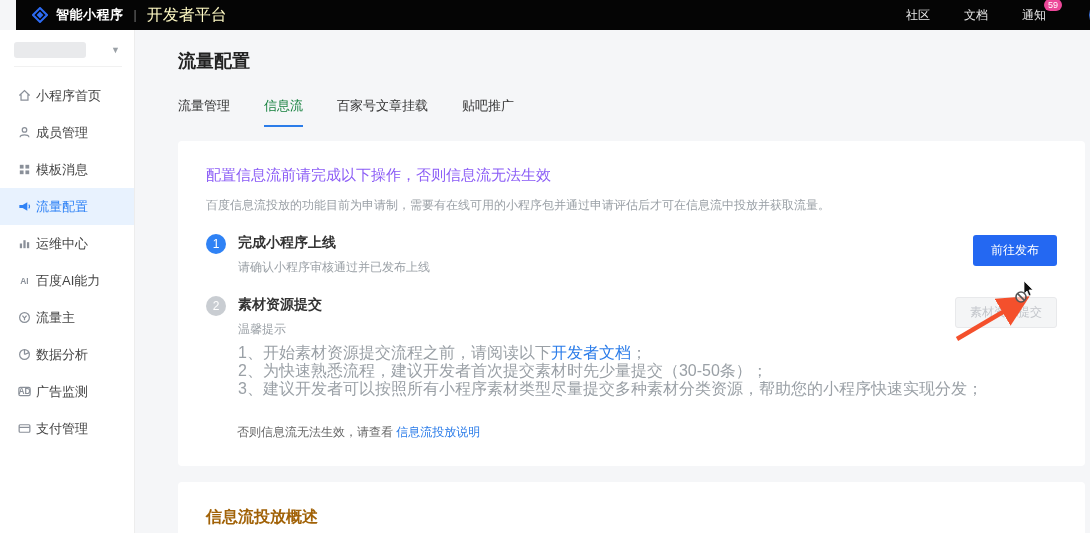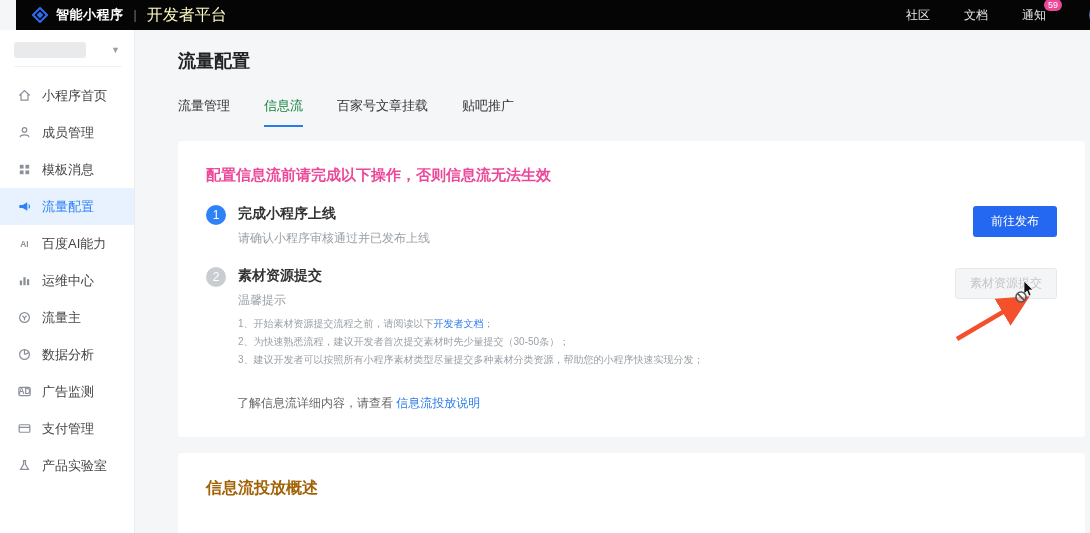--- a/index.html
+++ b/index.html
@@ -20,50 +20,50 @@
   .avatar { position:absolute; right:-9px; top:2px; width:26px; height:26px; border-radius:50%;
     background:radial-gradient(circle at 35% 35%, #cfe3ff, #6ea8f7 70%); border:1px solid #3a6fd8; }
 
   
   .sidebar { position:absolute; left:0; top:30px; bottom:0; width:135px; background:#fff;
     border-right:1px solid #ededed; z-index:10; }
   .app-selector { margin:11px 12px 10px 14px; height:26px; display:flex; align-items:center;
     justify-content:space-between; cursor:pointer; border-bottom:1px solid #f1f1f1; padding-bottom:8px; }
   .app-blur { width:72px; height:16px; border-radius:3px; background:#e9eaec; }
   .chev { color:#9aa0a6; font-size:9px; margin-right:2px; }
-  .menu-item { height:37px; display:flex; align-items:center; padding-left:17px; gap:10px;
+  .menu-item { height:37px; display:flex; align-items:center; padding-left:17px; gap:4px;
     font-size:13px; color:#444; cursor:pointer; }
   .menu-item svg { width:15px; height:15px; flex:0 0 auto; }
   .menu-item .st { stroke:#8a9099; stroke-width:1.3; fill:none; }
   .menu-item .fl { fill:#8a9099; }
   .menu-item .tx { fill:#8a9099; font-size:9px; font-weight:bold; }
   .menu-item.active { background:#e8f2fe; color:#2f82f5; }
   .menu-item.active .st { stroke:#2f82f5; }
   .menu-item.active .fl { fill:#2f82f5; }
 
   
   .main { position:absolute; left:135px; top:30px; right:0; bottom:0; background:#f5f6f8; overflow:hidden; }
   .page-title { margin:19px 0 0 43px; font-size:18px; font-weight:bold; color:#222; }
   .tabs { display:flex; gap:34px; margin:24px 0 0 43px; font-size:13px; color:#333; }
   .tab { padding-bottom:10px; cursor:pointer; }
   .tab.active { color:#15803d; border-bottom:2px solid #2b7ce9; font-weight:normal; }
 
   .card { background:#fff; border-radius:4px; margin:16px 5px 0 43px; padding:25px 28px; position:relative; }
   .card1 { margin-top:14px; min-height:268px; }
-  .card-heading { font-size:15px; font-weight:bold; color:#ec4899; }
+  .card-heading { font-size:15px; font-weight:normal; color:#8b5cf6; }
   .card-sub { margin-top:12px; font-size:12px; color:#9aa0a6; }
 
   .step { display:flex; gap:12px; position:relative; margin-top:20px; }
   .step-circle { width:20px; height:20px; border-radius:50%; color:#fff; font-size:12px;
     text-align:center; line-height:20px; flex:0 0 auto; }
   .step-circle.blue { background:#2f82f5; }
   .step-circle.gray { background:#c9cdd2; }
   .step-title { font-size:14px; font-weight:bold; color:#333; }
   .step-desc { margin-top:7px; font-size:12px; color:#9aa0a6; }
-  .tips { margin-top:6px; font-size:10px; color:#9aa0a6; line-height:18px; }
+  .tips { margin-top:6px; font-size:16px; color:#9aa0a6; line-height:18px; }
   a.link { color:#2b7ce9; text-decoration:none; cursor:pointer; }
 
   .btn { position:absolute; right:0; top:1px; font-size:12px; border-radius:3px; cursor:pointer;
     text-align:center;font-family:Liberation Serif, serif; }
   .btn-primary { background:#2468f2; color:#fff; padding:7px 18px; border:none; }
   .btn-disabled { background:#f4f5f6; color:#c3c6cb; padding:6px 14px; border:1px solid #e8e9eb;
     cursor:not-allowed; }
 
   .card-footer { margin-top:26px; margin-left:31px; font-size:12px; color:#666; }
 
@@ -123,34 +123,34 @@
   </div>
   <div class="menu-item active">
     <svg viewBox="0 0 16 16">
         <path class="fl" d="M2.5 6.5 H6 L11 3.5 V12.5 L6 9.5 H2.5 Z"></path>
         <path class="st" d="M12.5 6 C13.6 7 13.6 9 12.5 10"></path>
       </svg>
     <span>流量配置</span>
   </div>
   <div class="menu-item">
     <svg viewBox="0 0 16 16">
-        <text class="tx" x="8" y="11.5" text-anchor="middle">AI</text>
-      </svg>
-    <span>百度AI能力</span>
-  </div>
-  <div class="menu-item">
-    <svg viewBox="0 0 16 16">
         <rect class="fl" x="3" y="8" width="2.4" height="5"></rect>
         <rect class="fl" x="6.8" y="4.5" width="2.4" height="8.5"></rect>
         <rect class="fl" x="10.6" y="6.6" width="2.4" height="6.4"></rect>
       </svg>
     <span>运维中心</span>
   </div>
   <div class="menu-item">
     <svg viewBox="0 0 16 16">
+        <text class="tx" x="8" y="11.5" text-anchor="middle">AI</text>
+      </svg>
+    <span>百度AI能力</span>
+  </div>
+  <div class="menu-item">
+    <svg viewBox="0 0 16 16">
         <circle class="st" cx="8" cy="8" r="5.2"></circle>
         <path class="st" d="M5.8 6 L8 8.6 L10.2 6 M8 8.6 V11"></path>
       </svg>
     <span>流量主</span>
   </div>
   <div class="menu-item">
     <svg viewBox="0 0 16 16">
         <circle class="st" cx="8" cy="8" r="5.2"></circle>
         <path class="st" d="M8 8 V2.8 M8 8 L12.8 6"></path>
       </svg>
@@ -162,41 +162,36 @@
         <text class="tx" x="8" y="10.6" text-anchor="middle" font-size="6.5">AD</text>
       </svg>
     <span>广告监测</span>
   </div>
   <div class="menu-item">
     <svg viewBox="0 0 16 16">
         <rect class="st" x="2.3" y="4" width="11.4" height="8" rx="1"></rect>
         <path class="st" d="M2.3 6.8 H13.7"></path>
       </svg>
     <span>支付管理</span>
-  </div>
-  <div class="menu-item">
-    <svg viewBox="0 0 16 16">
-        <path class="st" d="M6.3 2.8 H9.7 M7 2.8 V6.8 L3.8 12.2 H12.2 L9 6.8 V2.8"></path>
-      </svg>
-    <span>产品实验室</span>
   </div>
 </div>
 
 <div class="main">
   <div class="page-title">流量配置</div>
 
   <div class="tabs">
     <span class="tab">流量管理</span>
     <span class="tab active">信息流</span>
     <span class="tab">百家号文章挂载</span>
     <span class="tab">贴吧推广</span>
   </div>
 
   <div class="card card1">
     <div class="card-heading">配置信息流前请完成以下操作，否则信息流无法生效</div>
+    <div class="card-sub">百度信息流投放的功能目前为申请制，需要有在线可用的小程序包并通过申请评估后才可在信息流中投放并获取流量。</div>
 
     <div class="step">
       <span class="step-circle blue">1</span>
       <div>
         <div class="step-title">完成小程序上线</div>
         <div class="step-desc">请确认小程序审核通过并已发布上线</div>
       </div>
       <button class="btn btn-primary">前往发布</button>
     </div>
 
@@ -210,21 +205,21 @@
             <span>1、开始素材资源提交流程之前，请阅读以下</span><a class="link">开发者文档</a><span>；</span>
           </div>
           <div>2、为快速熟悉流程，建议开发者首次提交素材时先少量提交（30-50条）；</div>
           <div>3、建议开发者可以按照所有小程序素材类型尽量提交多种素材分类资源，帮助您的小程序快速实现分发；</div>
         </div>
       </div>
       <button class="btn btn-disabled">素材资源提交</button>
     </div>
 
     <div class="card-footer">
-      <span>了解信息流详细内容，请查看 </span><a class="link">信息流投放说明</a>
+      <span>否则信息流无法生效，请查看 </span><a class="link">信息流投放说明</a>
     </div>
   </div>
 
   <div class="card" style="min-height:220px;">
     <div class="overview-title">信息流投放概述</div>
 
   </div>
 </div>
 
 <svg class="overlay" viewBox="0 0 1090 533">

